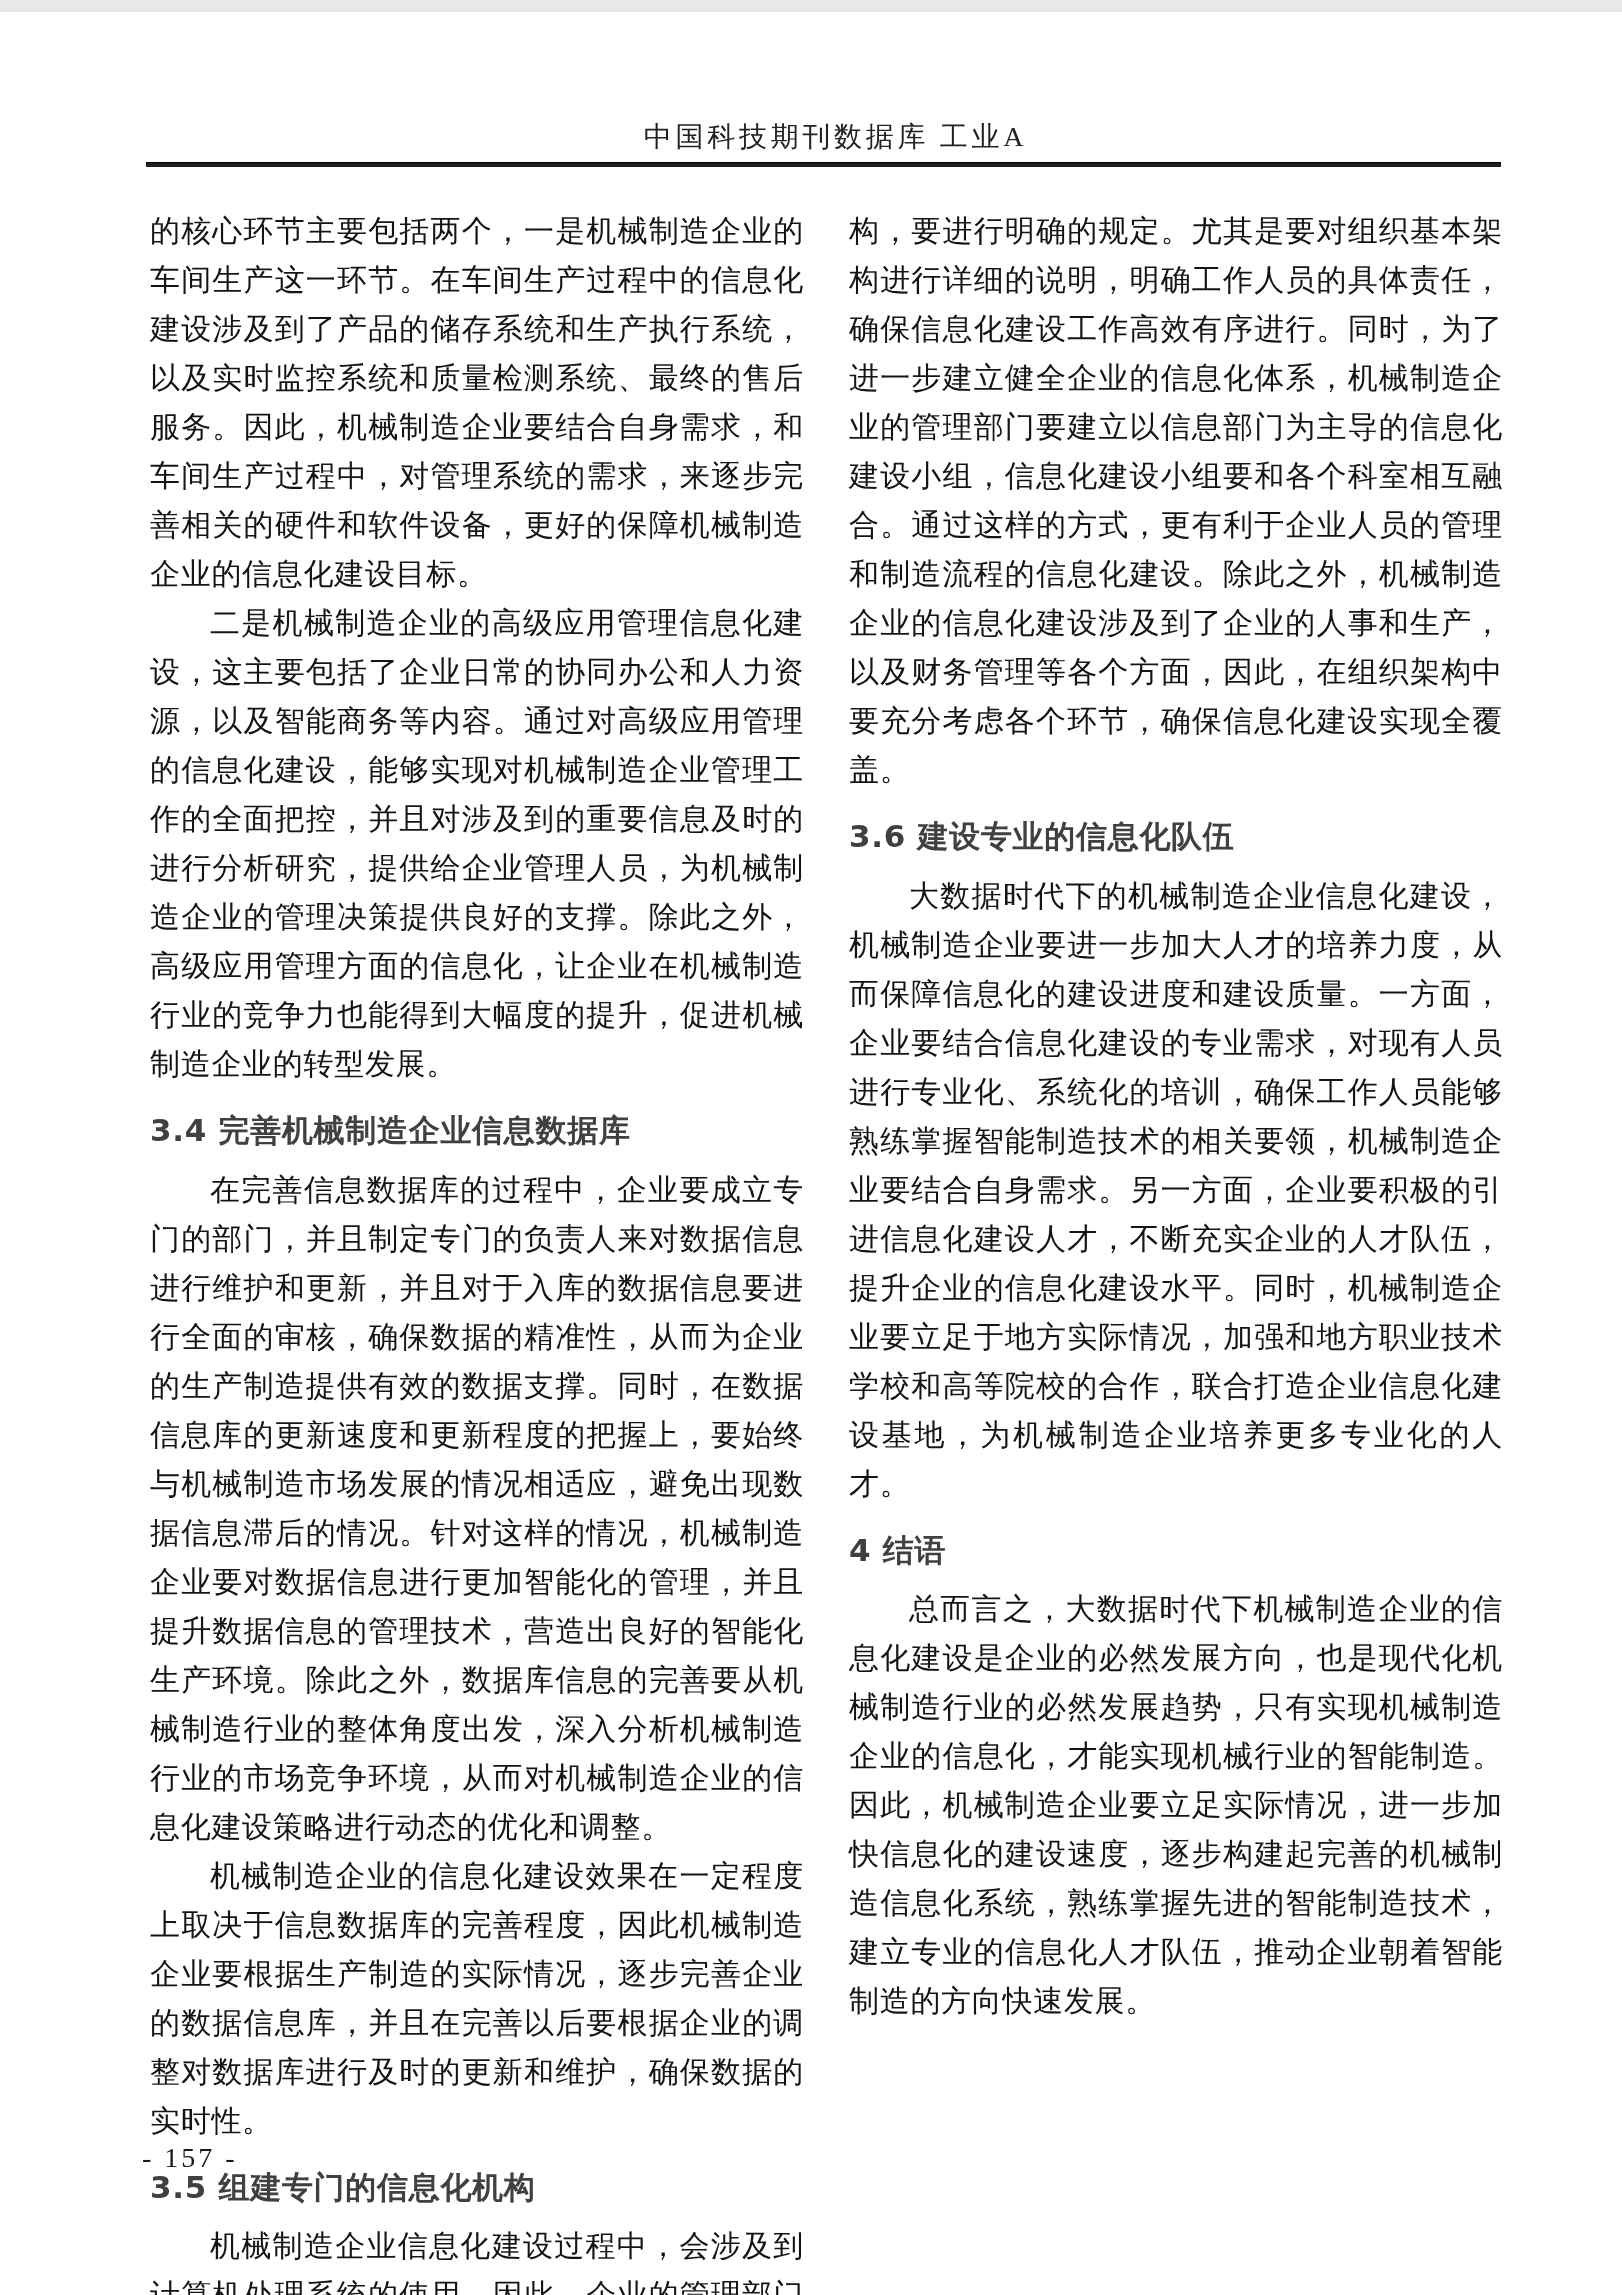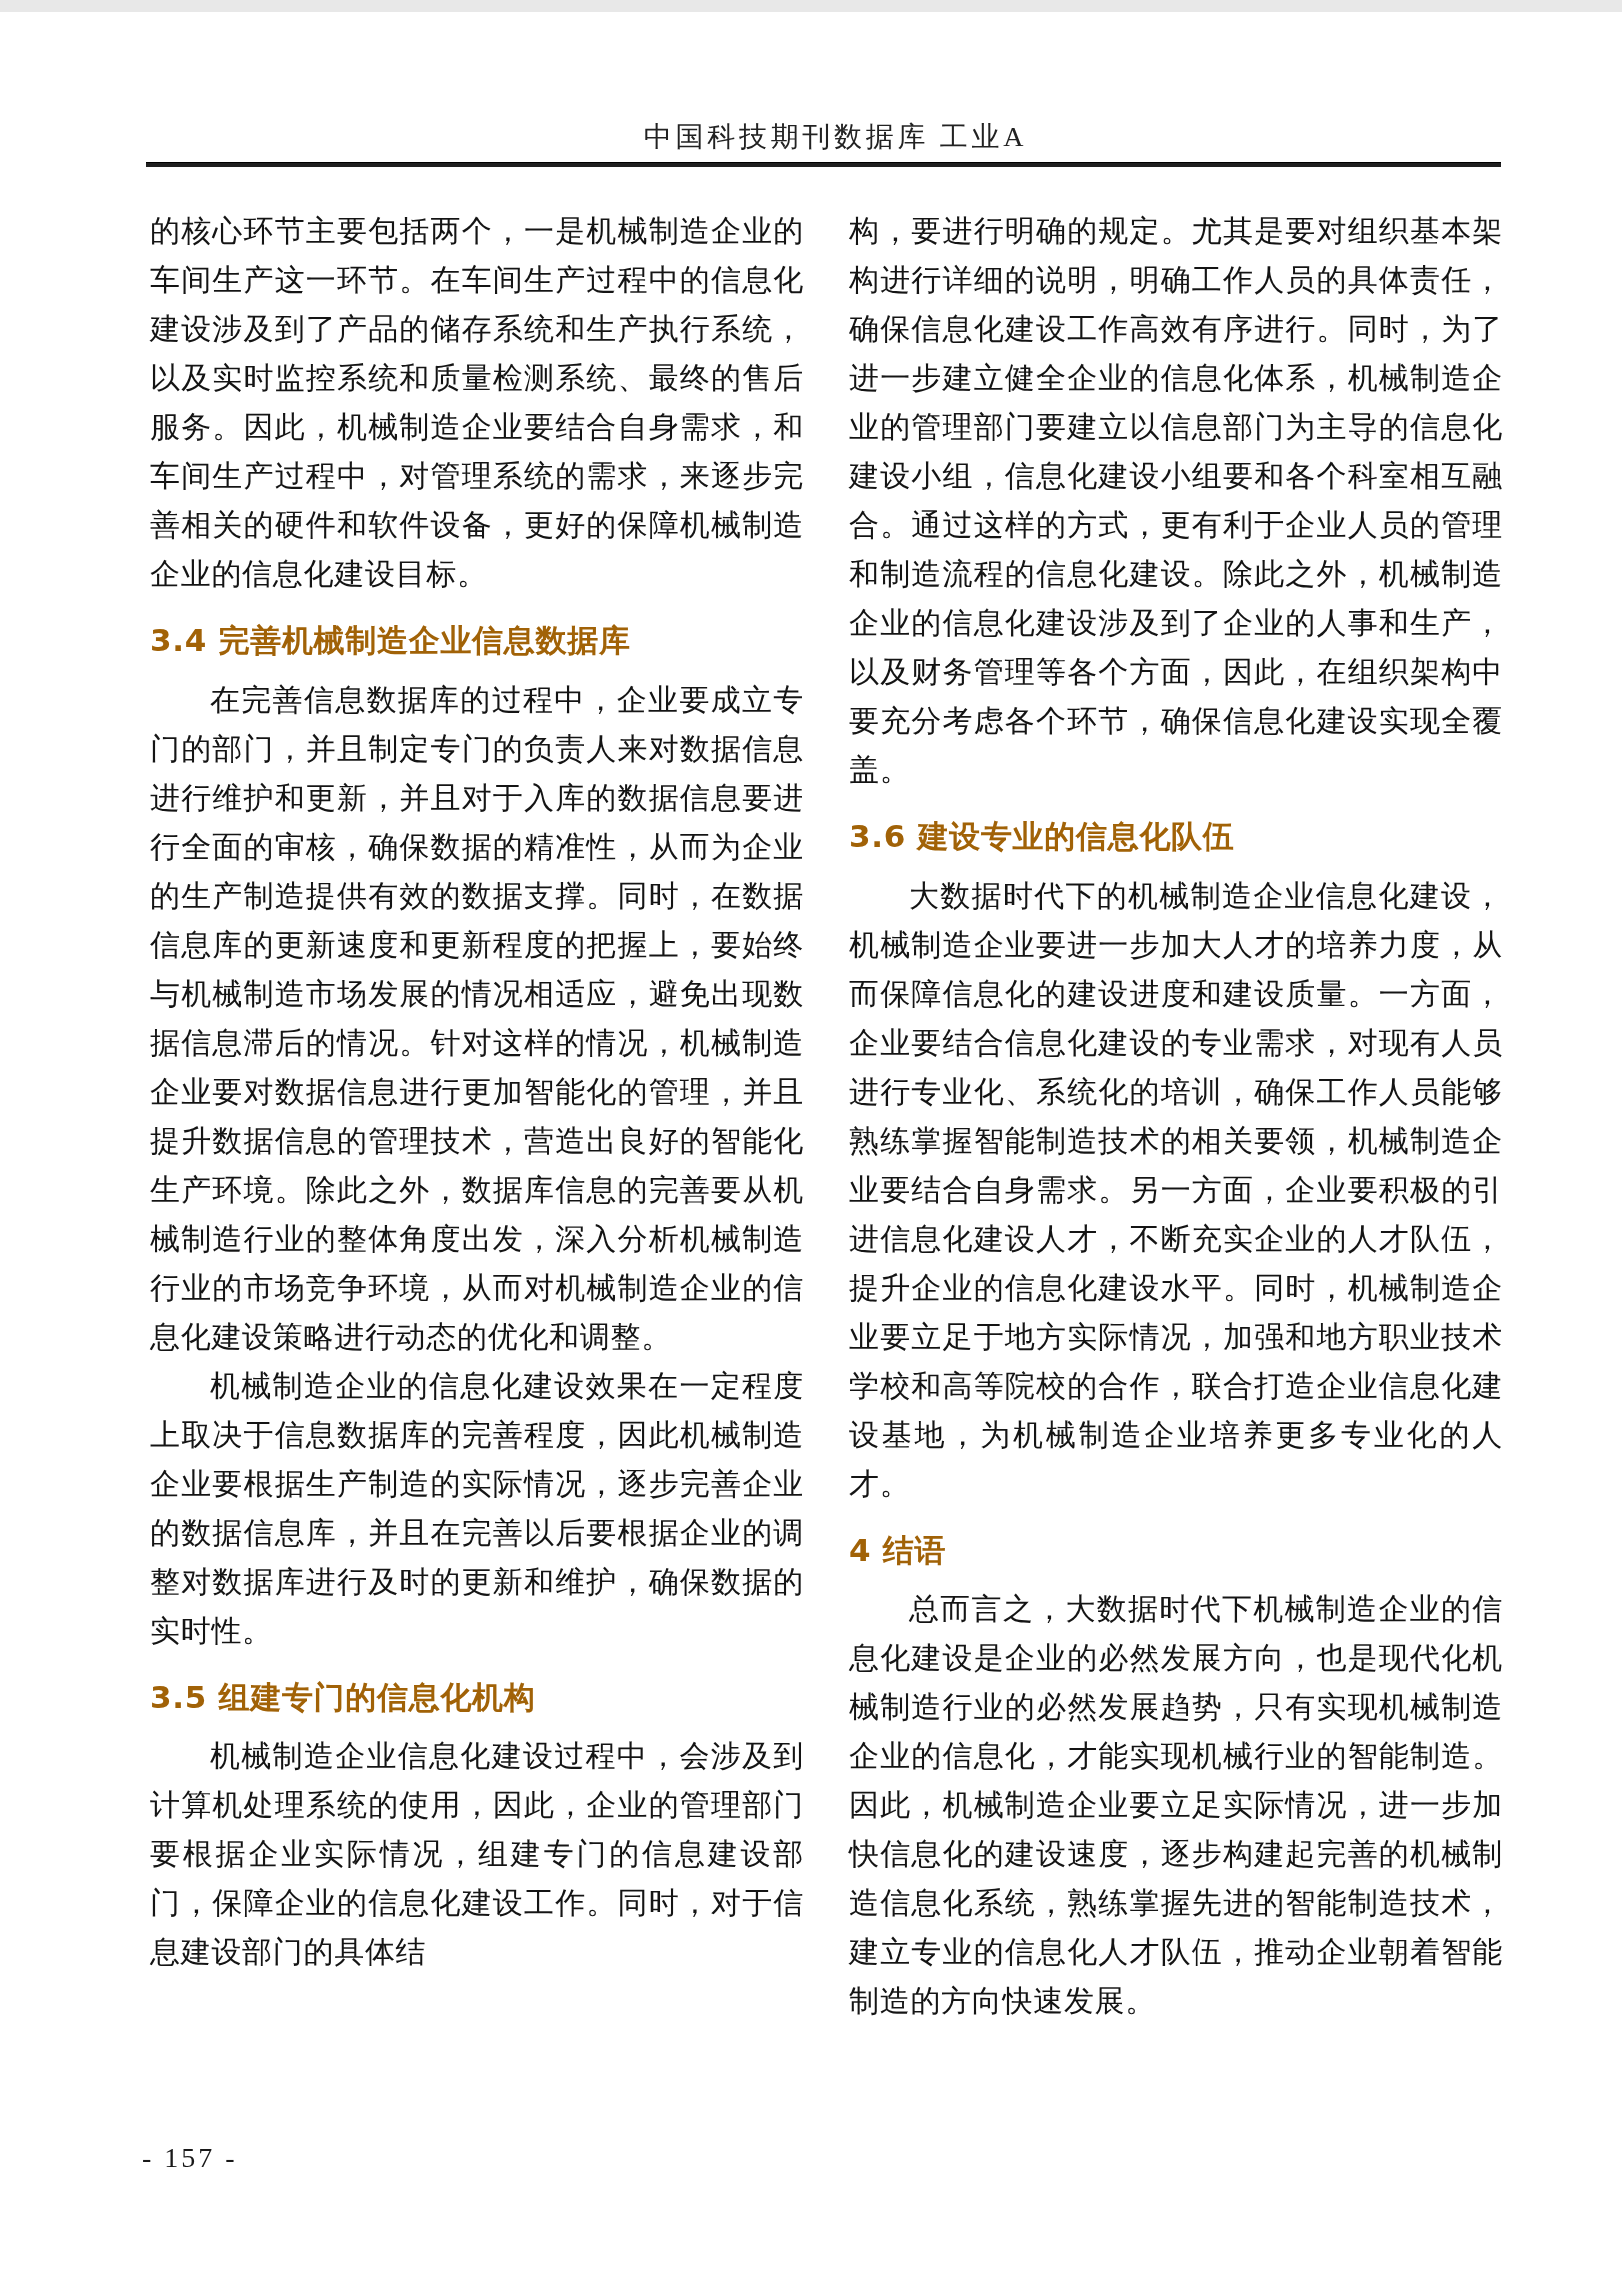--- a/index.html
+++ b/index.html
@@ -50,21 +50,21 @@
     letter-spacing: 0.7px;
     color: #141414;
   }
   .para.indent { text-indent: 2em; }
   .heading {
     margin: 18px 0 10.5px 0;
     font-size: 31px;
     line-height: 48px;
     font-weight: bold;
     font-family: "DejaVu Sans", "Liberation Sans", sans-serif;
-    color: #a16207;
+    color: #404040;
     letter-spacing: 0.7px;
   }
   .page-footer {
     position: absolute;
     left: 142px;
     top: 2130px;
     font-size: 28px;
     letter-spacing: 3px;
     color: #191919;
     font-family: "Liberation Serif", "DejaVu Serif", serif;
@@ -77,20 +77,21 @@
 
   <header class="page-header">
     <span>中国科技期刊数据库 工业A</span>
   </header>
 
   <div class="header-rule"></div>
 
   <main class="columns">
     <section class="col" id="col-left">
         <p class="para">的核心环节主要包括两个，一是机械制造企业的车间生产这一环节。在车间生产过程中的信息化建设涉及到了产品的储存系统和生产执行系统，以及实时监控系统和质量检测系统、最终的售后服务。因此，机械制造企业要结合自身需求，和车间生产过程中，对管理系统的需求，来逐步完善相关的硬件和软件设备，更好的保障机械制造企业的信息化建设目标。</p>
+        <p class="para indent">二是机械制造企业的高级应用管理信息化建设，这主要包括了企业日常的协同办公和人力资源，以及智能商务等内容。通过对高级应用管理的信息化建设，能够实现对机械制造企业管理工作的全面把控，并且对涉及到的重要信息及时的进行分析研究，提供给企业管理人员，为机械制造企业的管理决策提供良好的支撑。除此之外，高级应用管理方面的信息化，让企业在机械制造行业的竞争力也能得到大幅度的提升，促进机械制造企业的转型发展。</p>
         <h2 class="heading">3.4 完善机械制造企业信息数据库</h2>
         <p class="para indent">在完善信息数据库的过程中，企业要成立专门的部门，并且制定专门的负责人来对数据信息进行维护和更新，并且对于入库的数据信息要进行全面的审核，确保数据的精准性，从而为企业的生产制造提供有效的数据支撑。同时，在数据信息库的更新速度和更新程度的把握上，要始终与机械制造市场发展的情况相适应，避免出现数据信息滞后的情况。针对这样的情况，机械制造企业要对数据信息进行更加智能化的管理，并且提升数据信息的管理技术，营造出良好的智能化生产环境。除此之外，数据库信息的完善要从机械制造行业的整体角度出发，深入分析机械制造行业的市场竞争环境，从而对机械制造企业的信息化建设策略进行动态的优化和调整。</p>
         <p class="para indent">机械制造企业的信息化建设效果在一定程度上取决于信息数据库的完善程度，因此机械制造企业要根据生产制造的实际情况，逐步完善企业的数据信息库，并且在完善以后要根据企业的调整对数据库进行及时的更新和维护，确保数据的实时性。</p>
         <h2 class="heading">3.5 组建专门的信息化机构</h2>
         <p class="para indent">机械制造企业信息化建设过程中，会涉及到计算机处理系统的使用，因此，企业的管理部门要根据企业实际情况，组建专门的信息建设部门，保障企业的信息化建设工作。同时，对于信息建设部门的具体结</p>
       </section>
     <section class="col" id="col-right">
         <p class="para">构，要进行明确的规定。尤其是要对组织基本架构进行详细的说明，明确工作人员的具体责任，确保信息化建设工作高效有序进行。同时，为了进一步建立健全企业的信息化体系，机械制造企业的管理部门要建立以信息部门为主导的信息化建设小组，信息化建设小组要和各个科室相互融合。通过这样的方式，更有利于企业人员的管理和制造流程的信息化建设。除此之外，机械制造企业的信息化建设涉及到了企业的人事和生产，以及财务管理等各个方面，因此，在组织架构中要充分考虑各个环节，确保信息化建设实现全覆盖。</p>
         <h2 class="heading">3.6 建设专业的信息化队伍</h2>
         <p class="para indent">大数据时代下的机械制造企业信息化建设，机械制造企业要进一步加大人才的培养力度，从而保障信息化的建设进度和建设质量。一方面，企业要结合信息化建设的专业需求，对现有人员进行专业化、系统化的培训，确保工作人员能够熟练掌握智能制造技术的相关要领，机械制造企业要结合自身需求。另一方面，企业要积极的引进信息化建设人才，不断充实企业的人才队伍，提升企业的信息化建设水平。同时，机械制造企业要立足于地方实际情况，加强和地方职业技术学校和高等院校的合作，联合打造企业信息化建设基地，为机械制造企业培养更多专业化的人才。</p>

